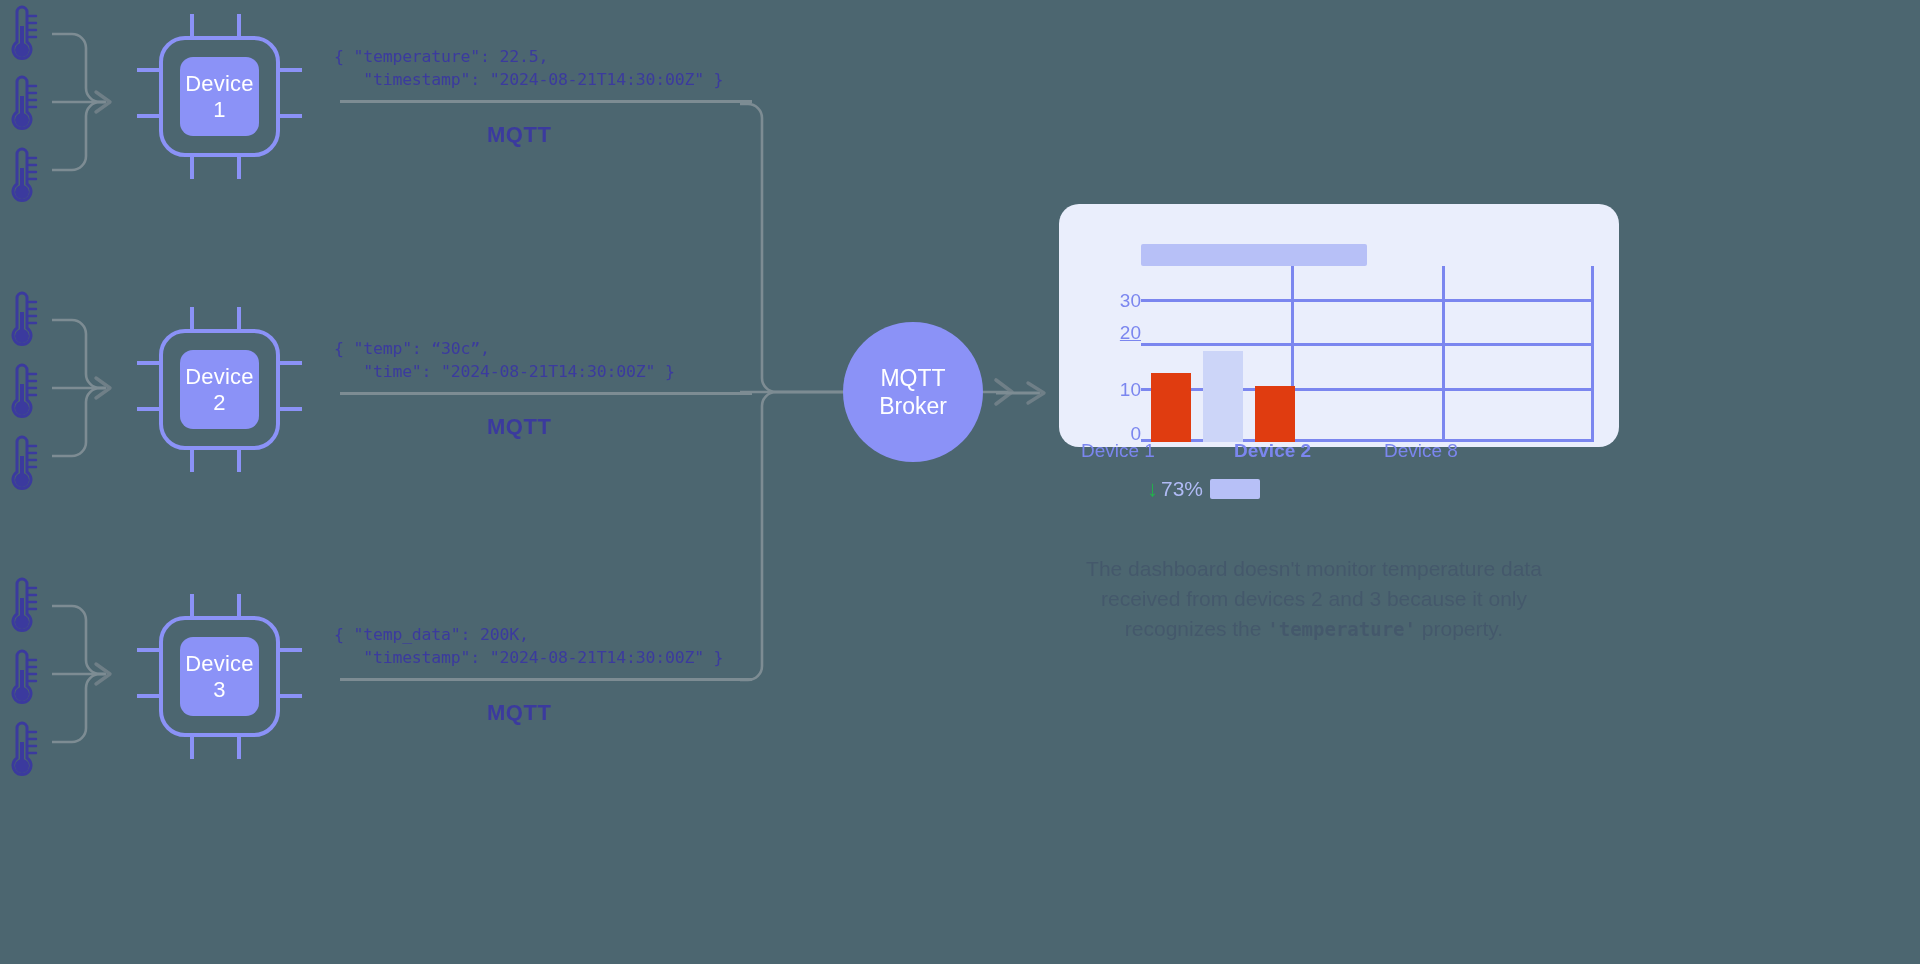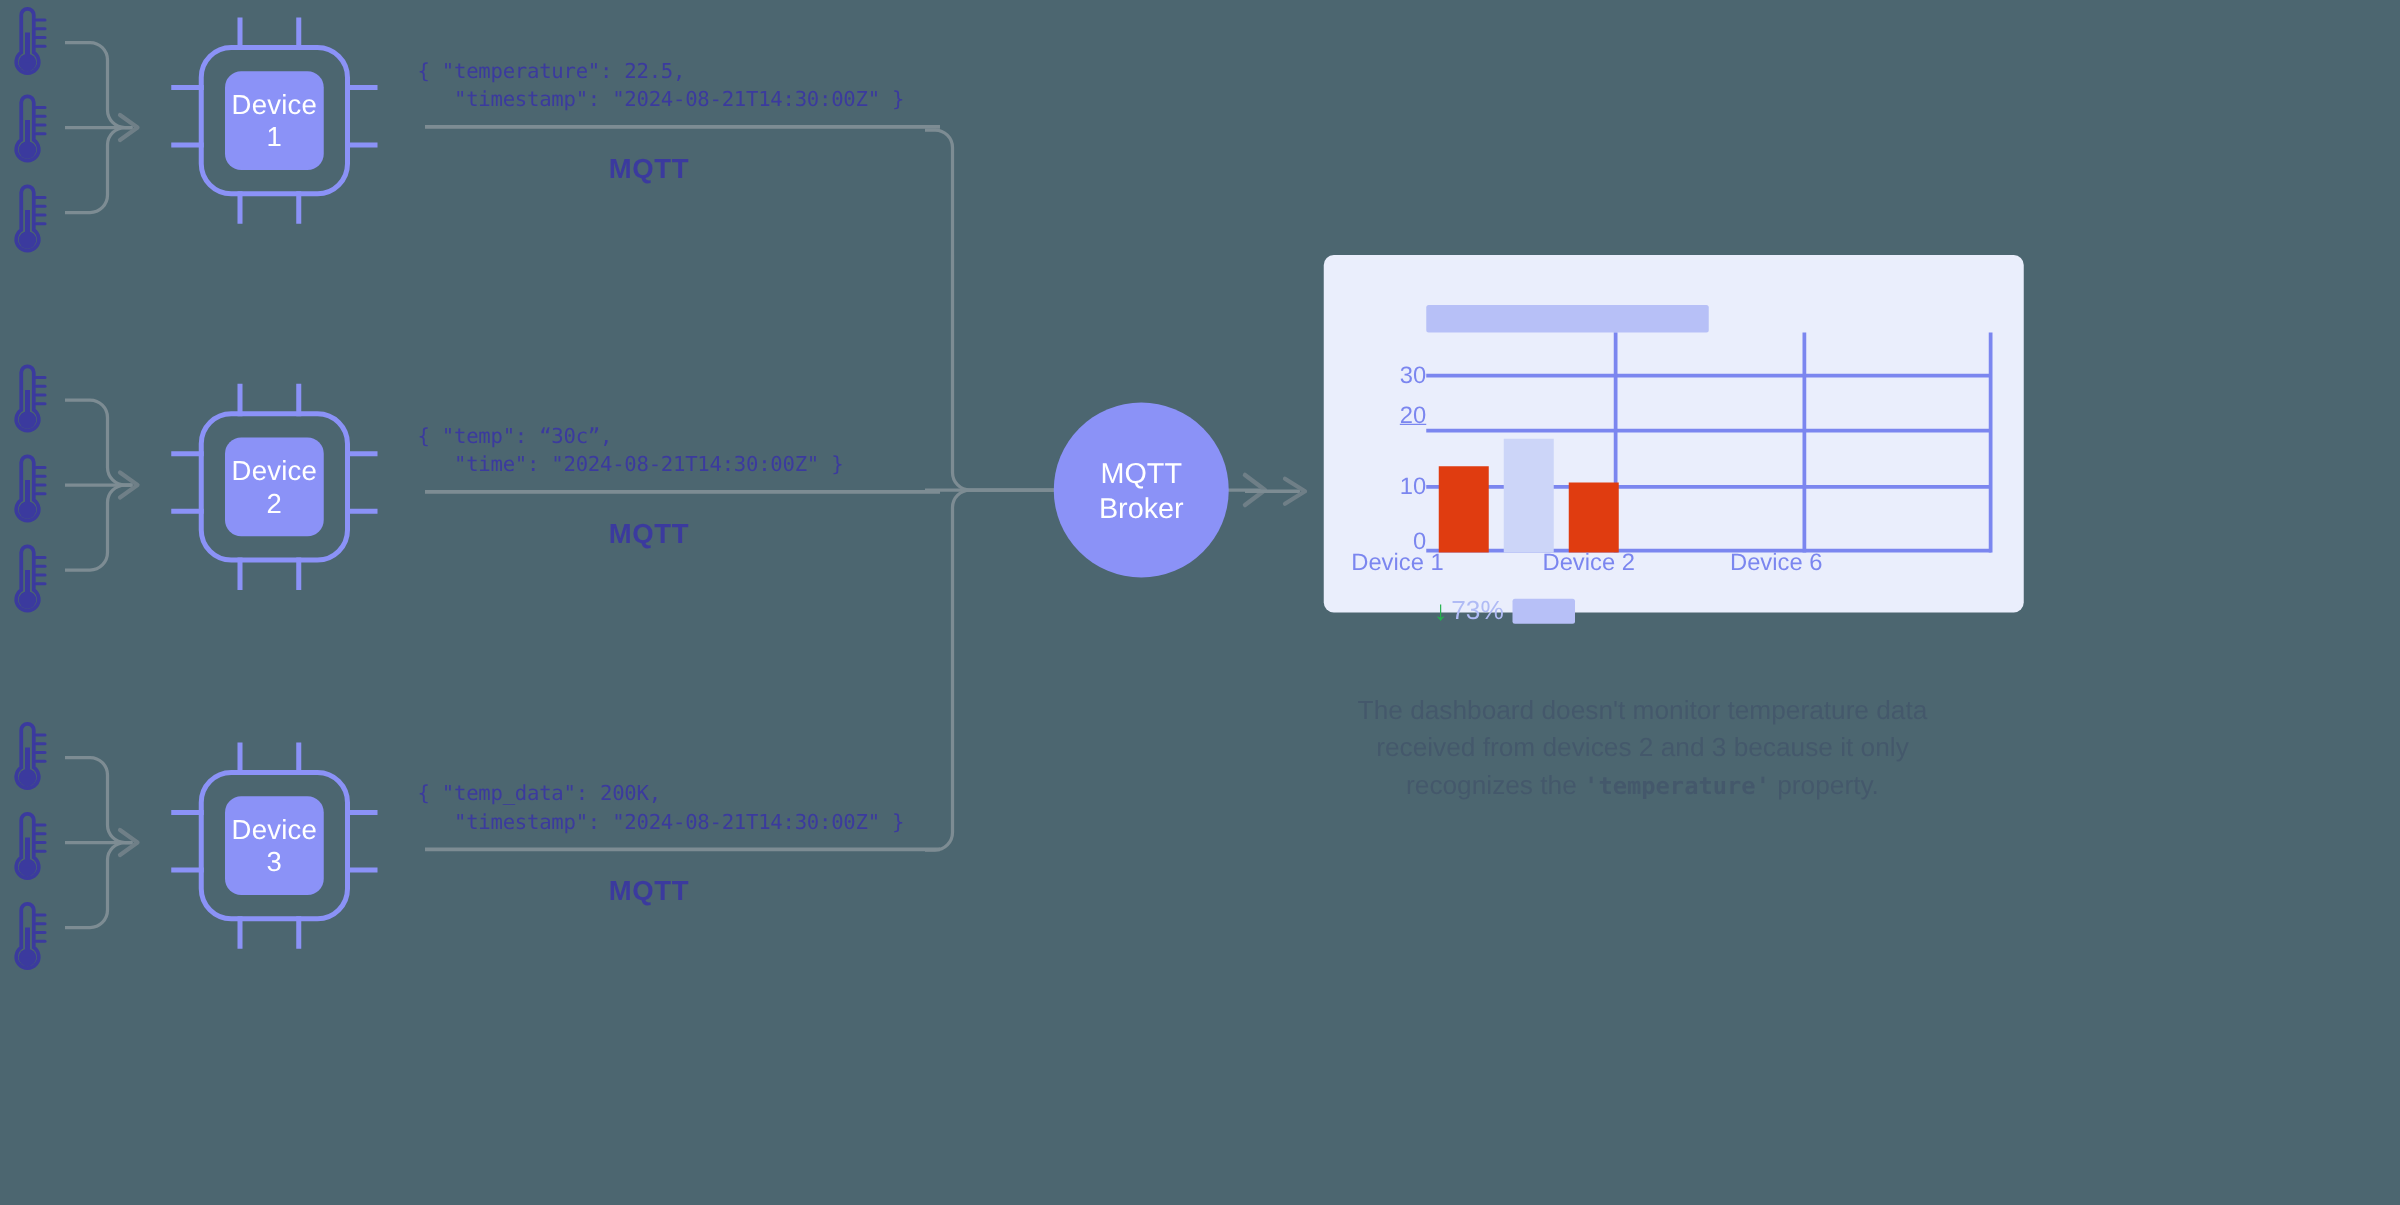--- a/index.html
+++ b/index.html
@@ -62,22 +62,22 @@
     position: absolute; width: 140px; height: 140px;
     border-radius: 50%; background: #8b92f7;
     display: flex; flex-direction: column;
     align-items: center; justify-content: center;
     color: #fff; font-size: 23px; line-height: 1.22;
   }
 
   
   .card {
     position: absolute; left: 1059px; top: 204px;
-    width: 560px; height: 286px;
-    background: #eaeefc; border-radius: 8px;
+    width: 560px; height: 243px;
+    background: #eaeefc; border-radius: 20px;
   }
   .card-titlebar {
     position: absolute; left: 82px; top: 40px;
     width: 226px; height: 22px; background: #b7c0f7; border-radius: 2px;
   }
   .plot { position: absolute; left: 82px; top: 90px; width: 452px; height: 148px; }
   .gridline { position: absolute; left: 0; height: 2.5px; background: #7b86ef; width: 452px; }
   .axis-x { position: absolute; left: 0; bottom: 0; height: 3px; width: 452px; background: #7b86ef; }
   .vsep { position: absolute; top: -28px; width: 2.5px; background: #7b86ef; }
   .ytick {
@@ -371,22 +371,22 @@
       <div class="vsep" style="left:150px; height:176px;"></div>
       <div class="vsep" style="left:301px; height:176px;"></div>
       <div class="vsep" style="left:450px; height:176px;"></div>
 
       <div class="bar" style="left:10px;  width:40px; height:69px; background:#e03c10;"></div>
       <div class="bar" style="left:62px;  width:40px; height:91px; background:#ccd5f8;"></div>
       <div class="bar" style="left:114px; width:40px; height:56px; background:#e03c10;"></div>
     </div>
 
     <div class="xlabel" style="left:22px;  top:236px;">Device 1</div>
-    <div class="xlabel" style="left:175px; top:236px;">Device 2</div>
-    <div class="xlabel" style="left:325px; top:236px;">Device 6</div>
+    <div class="xlabel" style="left:175px; top:236px;font-weight:bold;">Device 2</div>
+    <div class="xlabel" style="left:325px; top:236px;">Device 8</div>
 
     <div class="delta">
       <span style="color:#22b24c; font-size:22px; font-weight:bold;">↓</span>
       <span class="delta-pct">73%</span>
       <span class="delta-bar"></span>
     </div>
   </div>
 
   <div class="caption"><span>The dashboard doesn't monitor temperature data received from devices 2 and 3 because it only recognizes the </span><code>'temperature'</code><span> property.</span></div>
 

